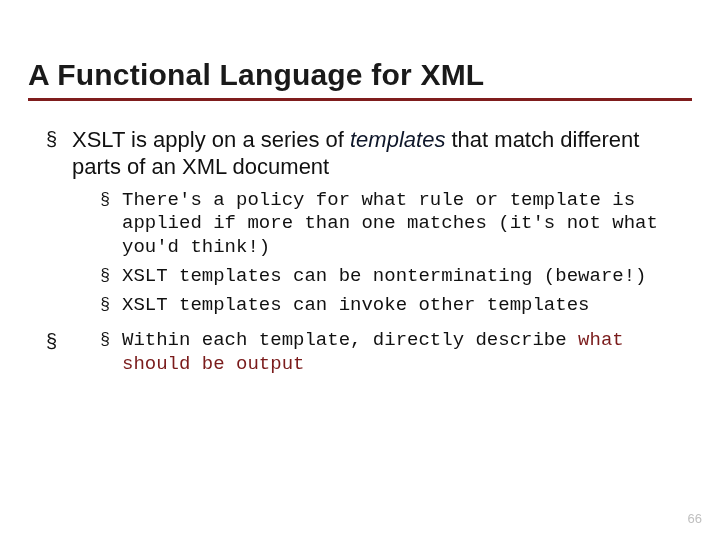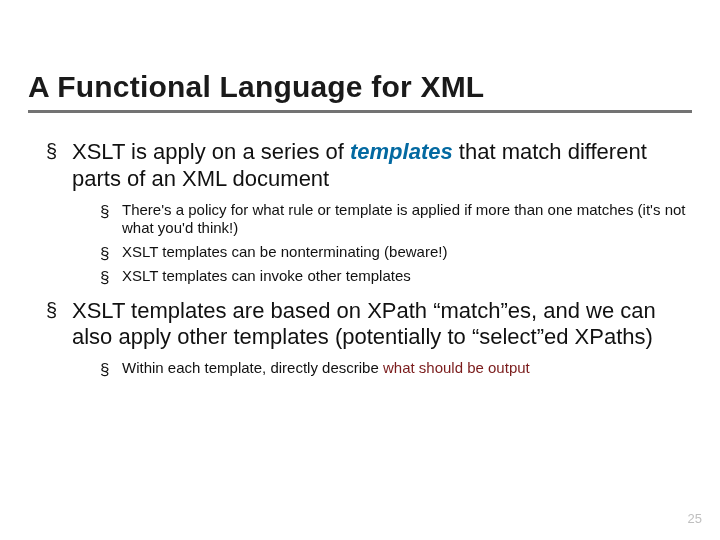--- a/index.html
+++ b/index.html
@@ -9,24 +9,23 @@
     background: #fff;
     color: #1a1a1a;
     position: relative;
     padding: 58px 28px 20px 28px;
   }
   .title {
     font-size: 30px;
     font-weight: 700;
     color: #1a1a1a;
     padding-bottom: 6px;
-    border-bottom: 3px solid #737373;
+    border-bottom: 3px solid #7f1d1d;
     margin-bottom: 26px;
     letter-spacing: 0.2px;
-    margin-top: 12px;
   }
   ul.top {
     list-style: none;
     margin-left: 18px;
   }
   ul.top > li {
     position: relative;
     padding-left: 26px;
     font-size: 22px;
     line-height: 1.22;
@@ -41,34 +40,35 @@
     color: #111;
     font-size: 20px;
   }
   ul.sub {
     list-style: none;
     margin: 8px 0 12px 28px;
   }
   ul.sub > li {
     position: relative;
     padding-left: 22px;
-    font-size: 15px;
+    font-size: 19px;
     line-height: 1.25;
     margin-bottom: 5px;
     color: #111;
+    font-family: Liberation Mono, monospace;
   }
   ul.sub > li::before {
     content: "§";
     position: absolute;
     left: 0;
     top: 0;
     color: #111;
     font-size: 17px;
   }
-  em.kw { font-style: italic; color: #0369a1; font-weight: bold; }
+  em.kw { font-style: italic; color: #0f172a; }
   span.kw { color: #7a1b1b; }
   .pagenum {
     position: absolute;
     right: 18px;
     bottom: 14px;
     font-size: 13px;
     color: #bfbfbf;
   }
 </style>
 </head>
@@ -79,22 +79,21 @@
 <ul class="top">
   <li>
     <span>XSLT is apply on a series of </span><em class="kw">templates</em><span>  that match different parts of an XML document</span>
     <ul class="sub">
       <li><span>There's a policy for what rule or template is applied if more than one matches (it's not what you'd think!)</span></li>
       <li><span>XSLT templates can be nonterminating (beware!)</span></li>
       <li><span>XSLT templates can invoke other templates</span></li>
     </ul>
   </li>
   <li>
-    <span>XSLT templates are based on XPath “match”es, and we can also apply other templates (potentially to “select”ed XPaths)</span>
     <ul class="sub">
       <li>
         <span>Within each template, directly describe </span><span class="kw">what should be output</span>
       </li>
     </ul>
   </li>
 </ul>
 
-<div class="pagenum">25</div>
+<div class="pagenum">66</div>
 
 </body></html>

